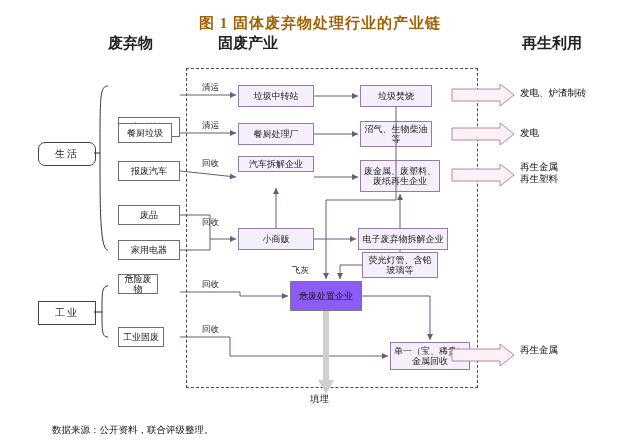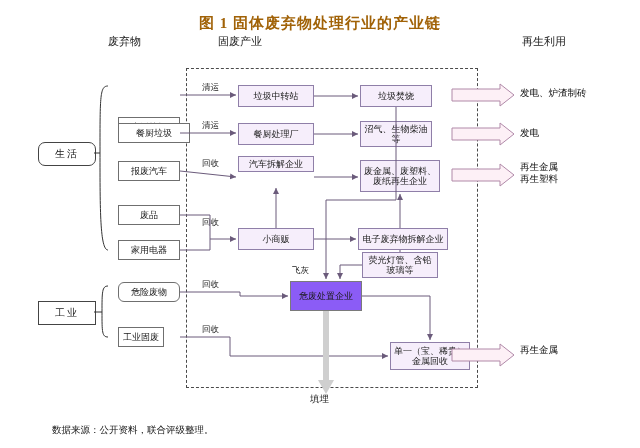--- a/index.html
+++ b/index.html
@@ -11,21 +11,21 @@
     overflow:hidden;
     position:relative;
   }
   #stage{position:relative;width:640px;height:448px;}
   .title{
     position:absolute;left:0;top:14px;width:640px;text-align:center;
     font-size:15px;font-weight:bold;letter-spacing:1px;color:#a16207;
     font-family:"Liberation Serif","DejaVu Serif",serif;
   }
   .colhead{
-    position:absolute;font-size:11px;color:#222;font-weight:normal;
+    position:absolute;font-size:15px;color:#222;font-weight:bold;
     font-family:"Liberation Serif","DejaVu Serif",serif;
     white-space:nowrap;
   }
   .dashbox{
     position:absolute;border:1px dashed #4a4a4a;background:transparent;
   }
   .node{
     position:absolute;border:1px solid #8f7fa8;background:#fdf7fb;
     font-size:9px;line-height:1.15;color:#1a1a1a;
     display:flex;align-items:center;justify-content:center;text-align:center;
@@ -66,25 +66,25 @@
   <div class="colhead" style="left:108px;top:34px;">废弃物</div>
   <div class="colhead" style="left:218px;top:34px;">固废产业</div>
   <div class="colhead" style="left:522px;top:34px;">再生利用</div>
 
   <div class="dashbox" style="left:186px;top:68px;width:290px;height:318px;"></div>
 
   <div class="grp" style="left:38px;top:142px;width:56px;height:22px;border-radius:7px;">生活</div>
   <div class="grp" style="left:38px;top:301px;width:56px;height:22px;">工业</div>
 
   <div class="node plain" style="left:118px;top:85px;width:62px;height:20px;margin-top:32px;">生活垃圾</div>
-  <div class="node plain" style="left:118px;top:123px;width:72px;height:20px;">餐厨垃圾</div>
+  <div class="node plain" style="left:118px;top:123px;width:54px;height:20px;">餐厨垃圾</div>
   <div class="node plain" style="left:118px;top:161px;width:62px;height:20px;">报废汽车</div>
   <div class="node plain" style="left:118px;top:205px;width:62px;height:20px;">废品</div>
   <div class="node plain" style="left:118px;top:240px;width:62px;height:20px;">家用电器</div>
-  <div class="node plain" style="left:118px;top:282px;width:62px;height:20px;border-radius:6px;">危险废物</div>
+  <div class="node plain" style="left:118px;top:274px;width:40px;height:20px;">危险废物</div>
   <div class="node plain" style="left:118px;top:327px;width:46px;height:20px;">工业固废</div>
 
   <div class="node lav" style="left:238px;top:85px;width:76px;height:22px;">垃圾中转站</div>
   <div class="node lav" style="left:360px;top:85px;width:72px;height:22px;">垃圾焚烧</div>
   <div class="node lav" style="left:238px;top:123px;width:76px;height:22px;">餐厨处理厂</div>
   <div class="node lav" style="left:360px;top:121px;width:72px;height:26px;">沼气、生物柴油等</div>
   <div class="node lav" style="left:238px;top:156px;width:76px;height:16px;">汽车拆解企业</div>
   <div class="node lav" style="left:360px;top:160px;width:80px;height:32px;">废金属、废塑料、废纸再生企业</div>
   <div class="node lav" style="left:238px;top:228px;width:76px;height:22px;">小商贩</div>
   <div class="node lav" style="left:358px;top:228px;width:90px;height:22px;">电子废弃物拆解企业</div>

